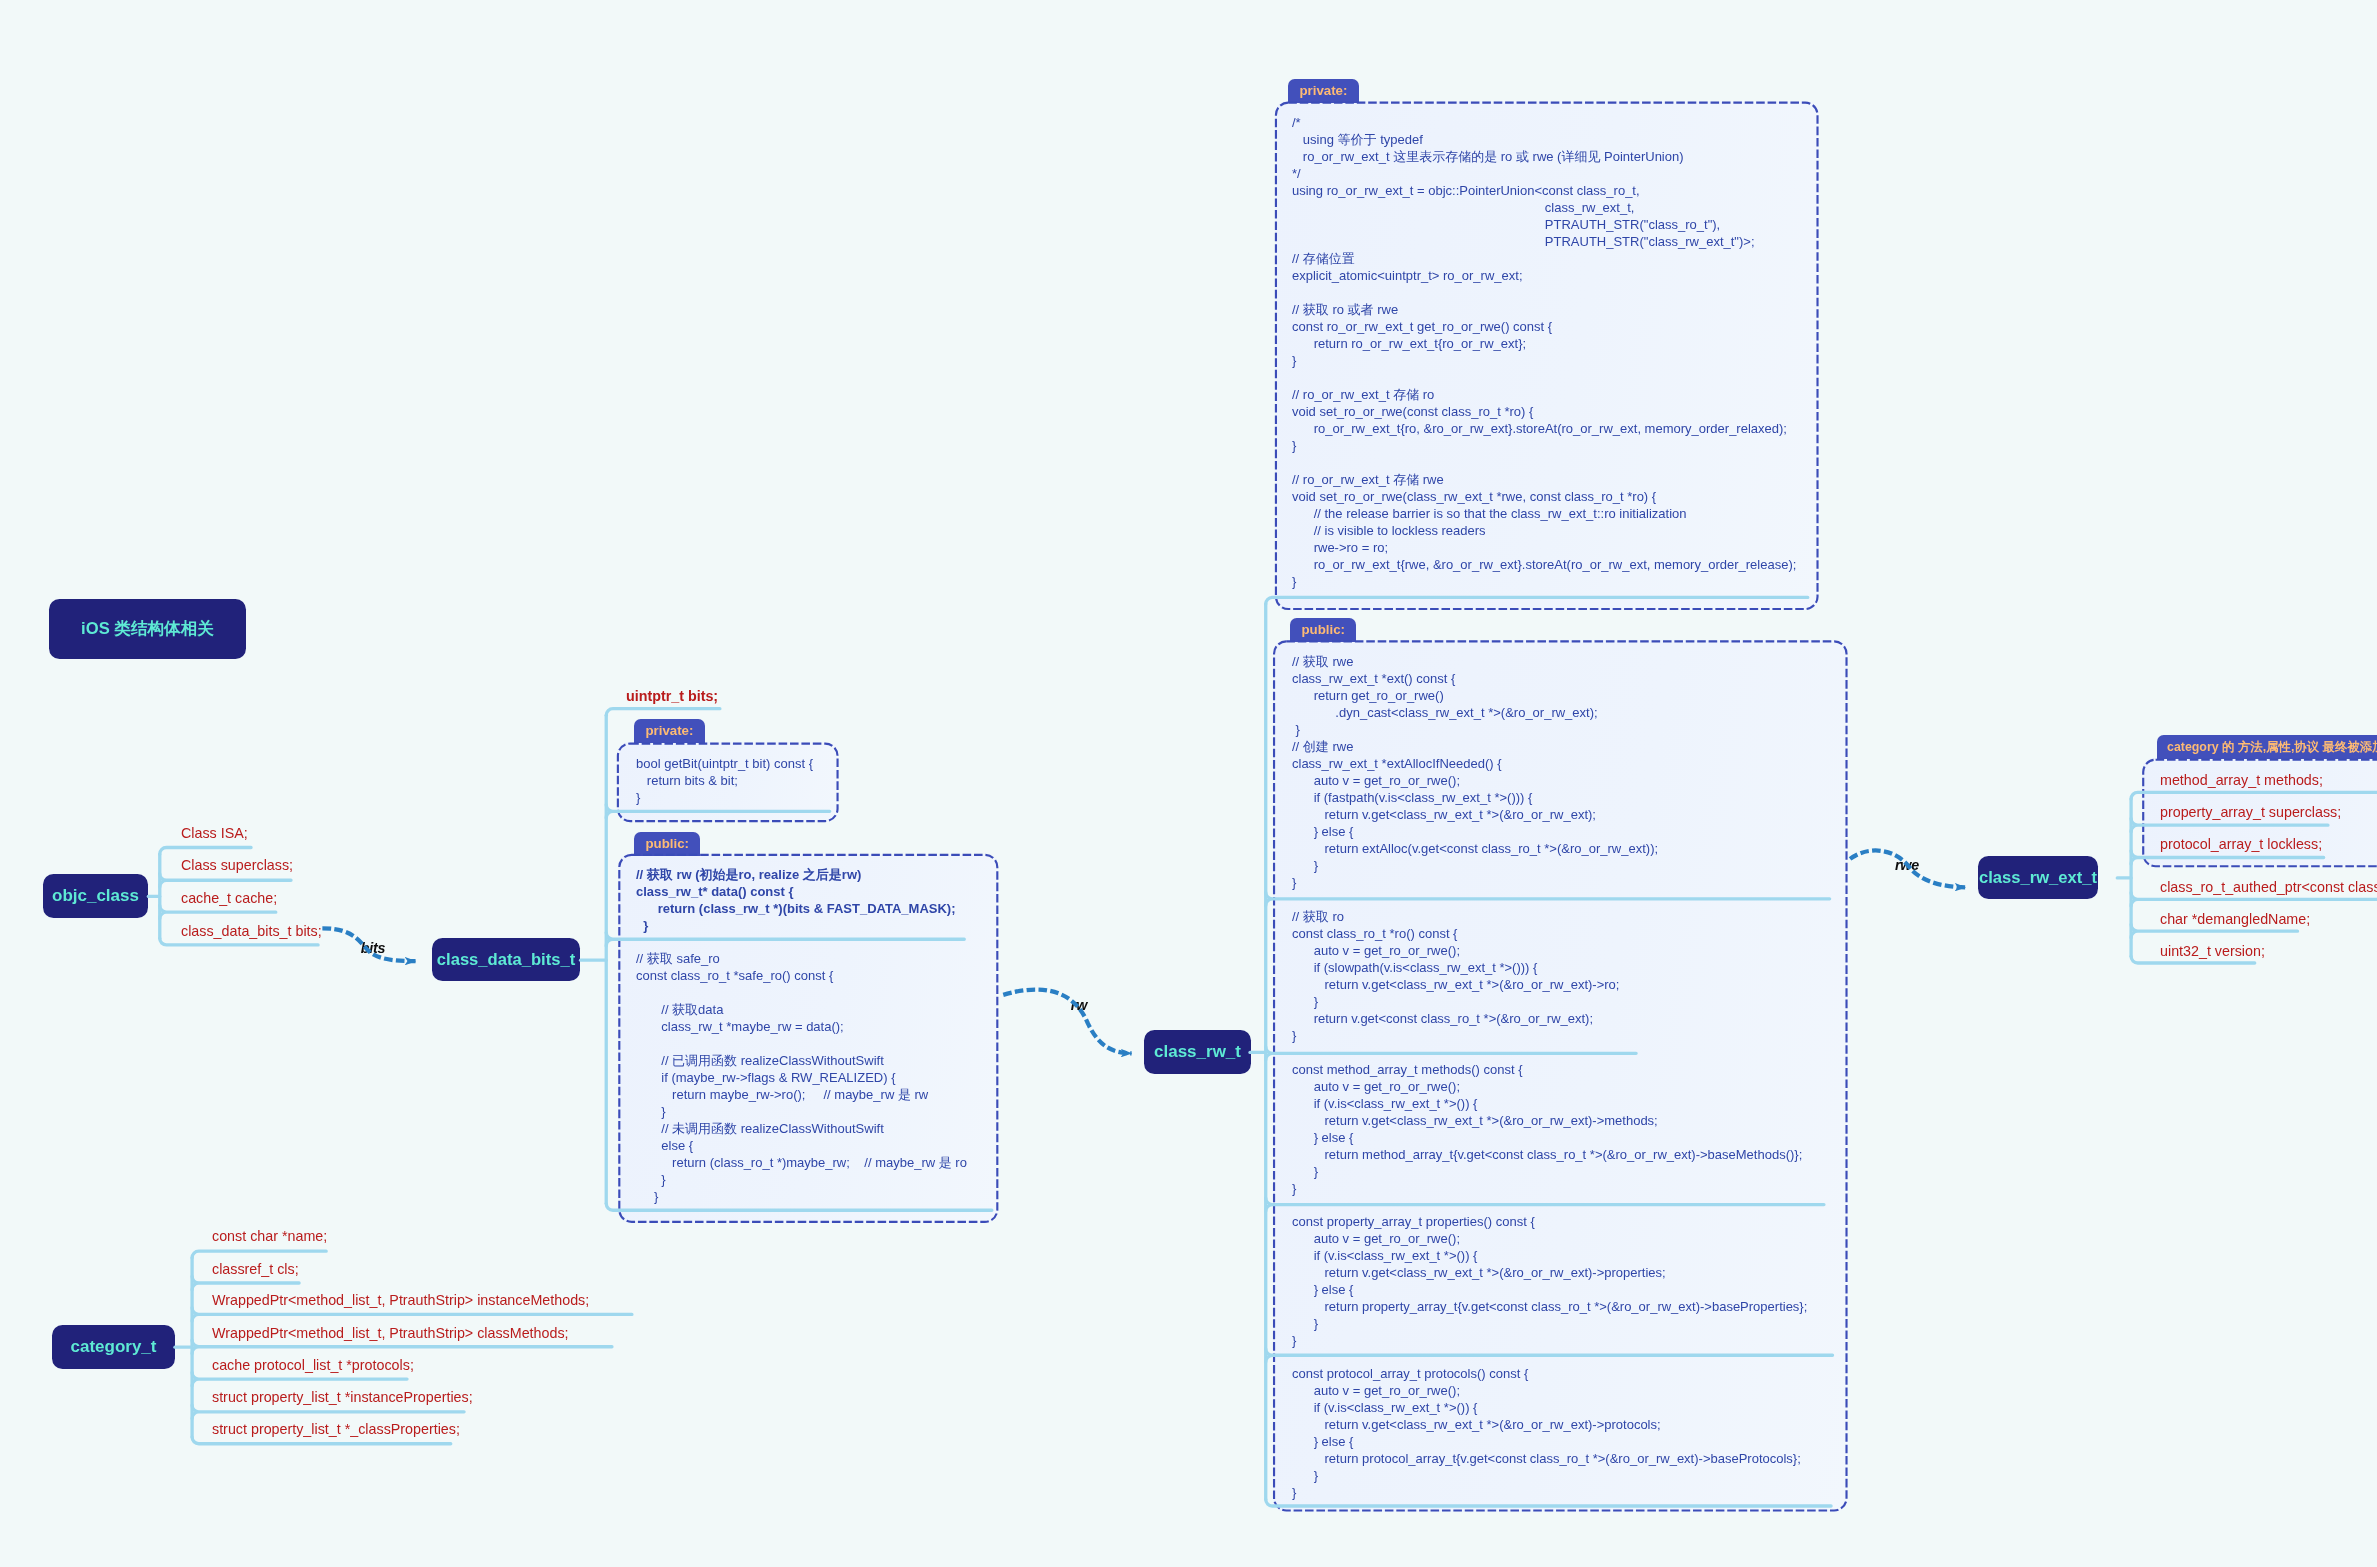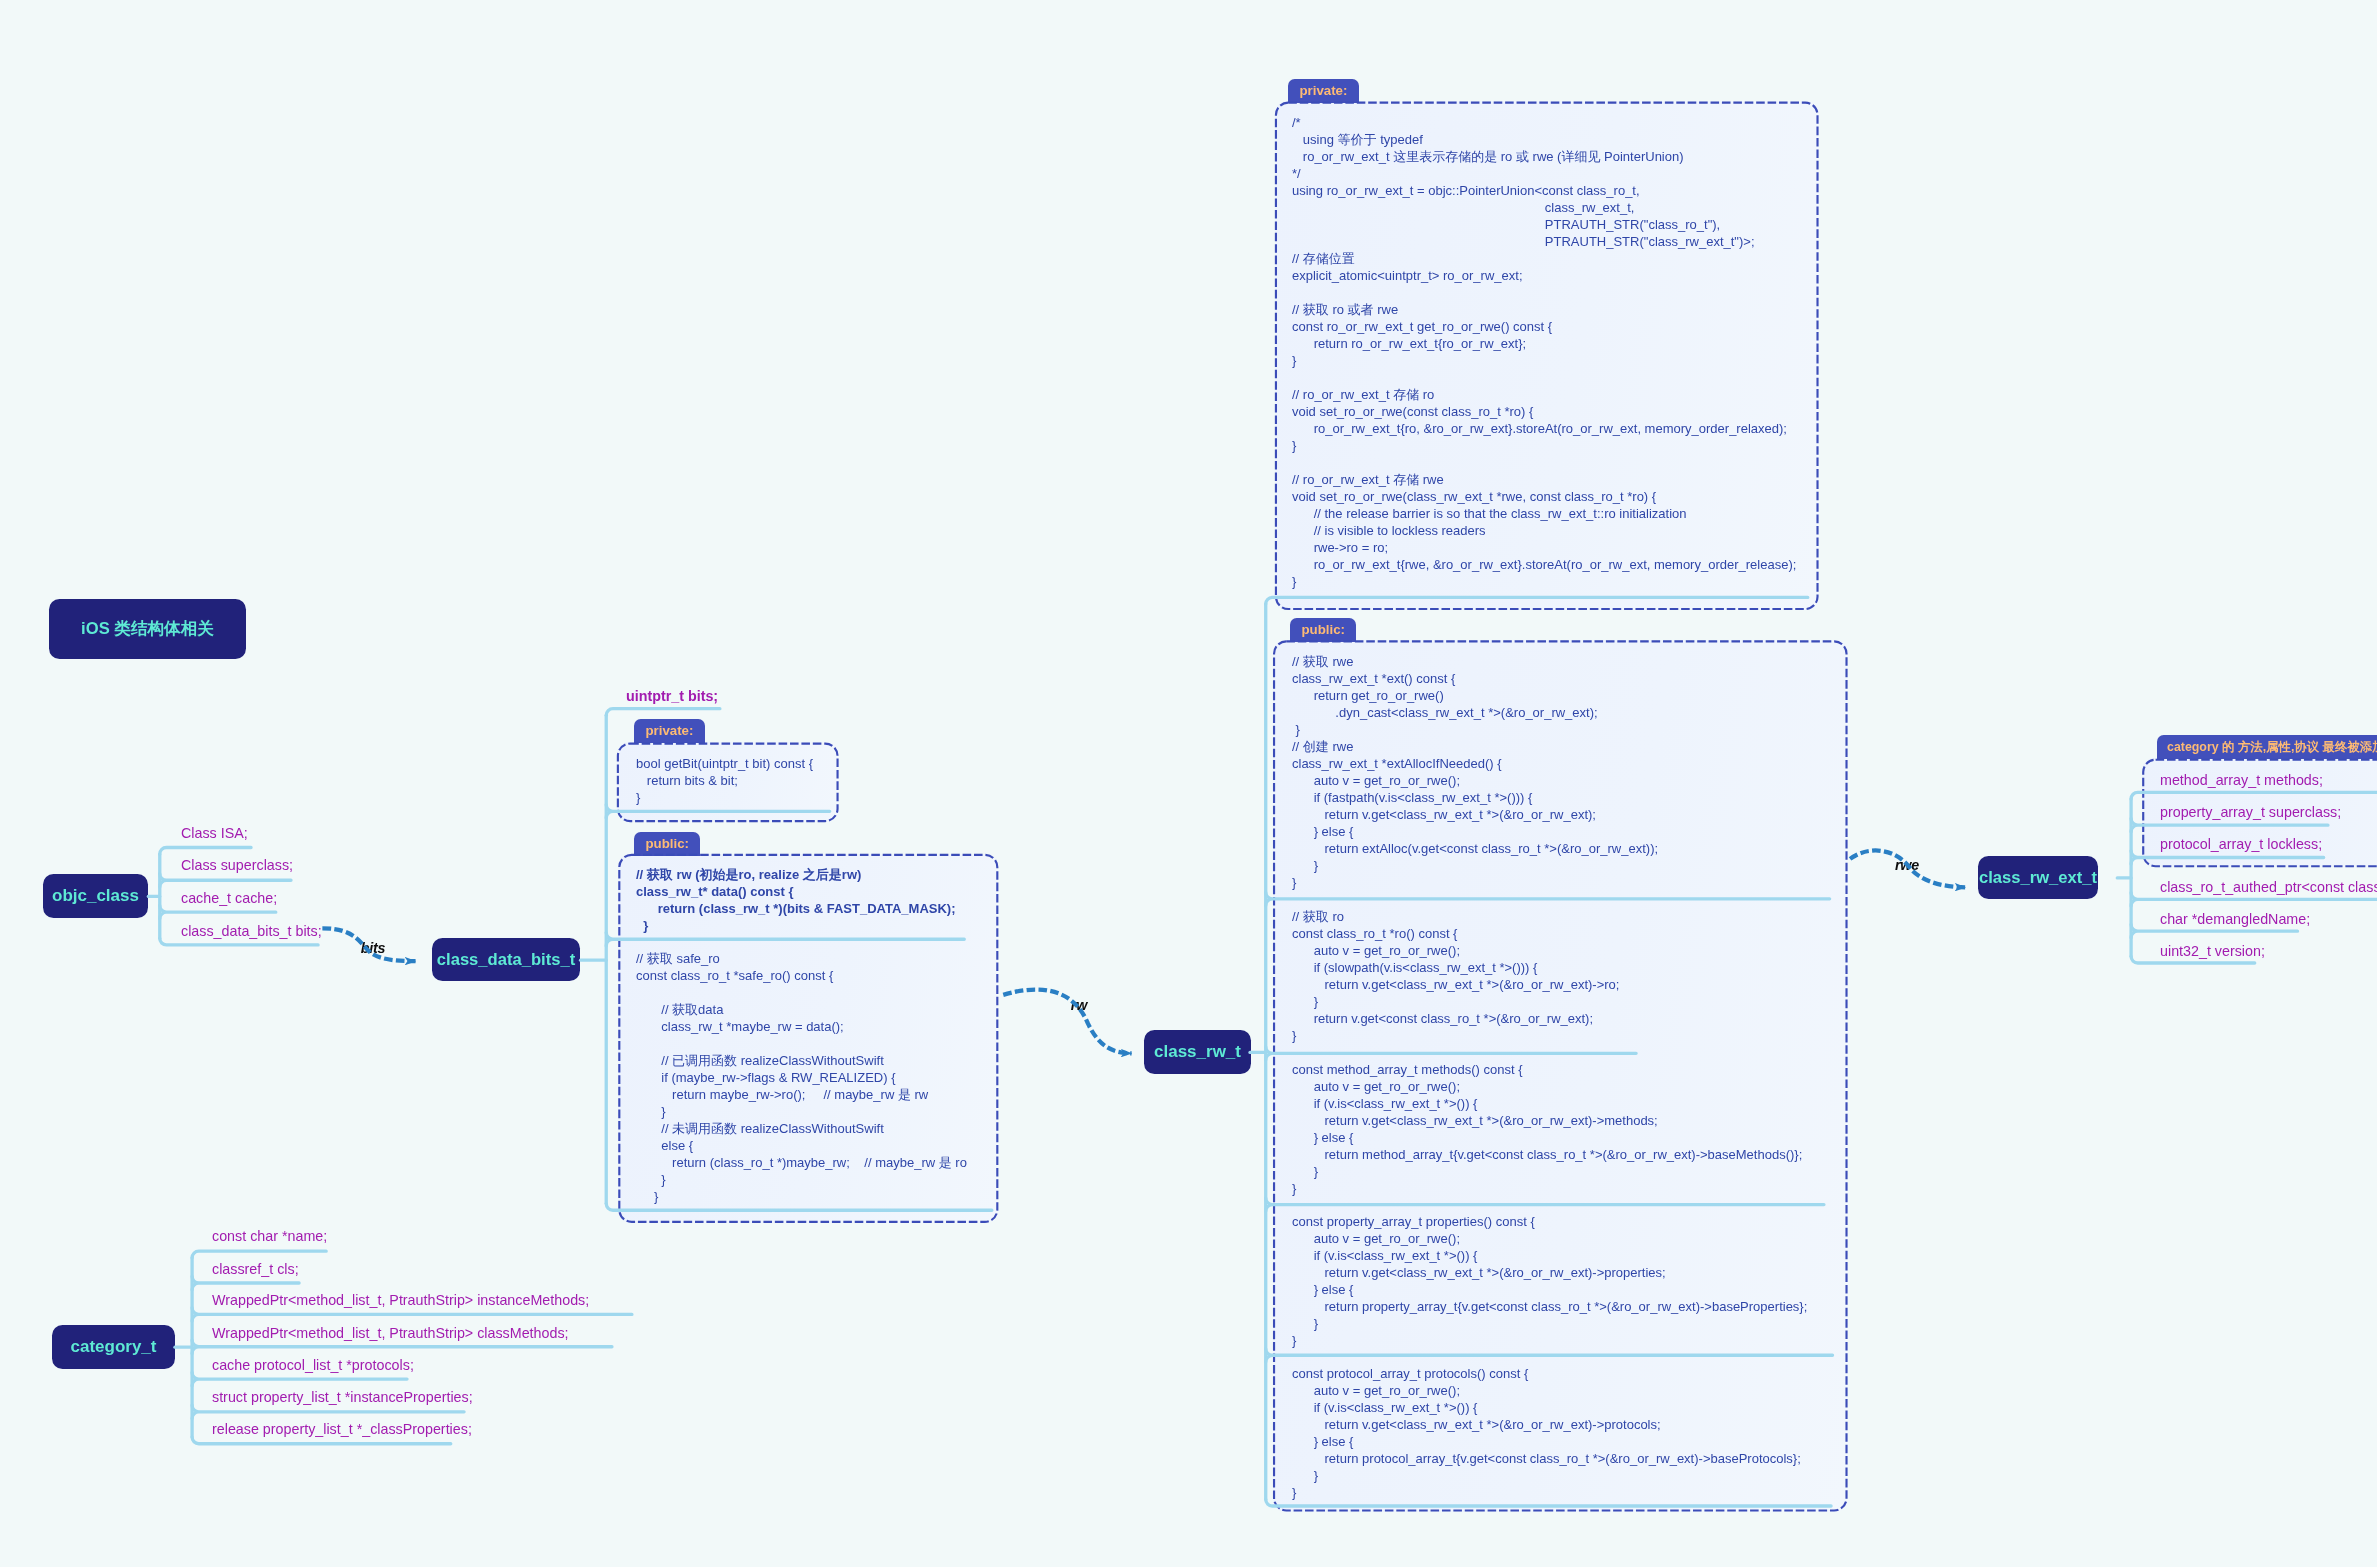--- a/index.html
+++ b/index.html
@@ -3,21 +3,21 @@
 <meta charset="utf-8">
 <title>iOS class structure mind map</title>
 <style>
   html,body{margin:0;padding:0;}
   body{width:3112px;height:1568px;background:#f2f9f9;overflow:hidden;position:relative;
        font-family:"Liberation Sans",sans-serif;}
   #canvas{position:absolute;left:0;top:0;width:3112px;height:1568px;}
   svg.lines{position:absolute;left:0;top:0;width:3112px;height:1568px;overflow:visible;pointer-events:none;}
   .topic{position:absolute;background:#21227a;color:#5eead4;display:flex;align-items:center;
          justify-content:center;font-weight:700;border-radius:10.5px;white-space:nowrap;box-sizing:border-box;}
-  .leaf{position:absolute;color:#a21caf;white-space:nowrap;font-weight:400;font-size:14.3px;
+  .leaf{position:absolute;color:#b91c1c;white-space:nowrap;font-weight:400;font-size:14.3px;
         line-height:1;transform:translateY(-50%);text-align:center;}
   .leaf.b{font-weight:700;}
   .code{position:absolute;color:#2f46a8;white-space:pre;font-weight:400;font-size:13px;line-height:17px;}
   .code.b{font-weight:700;}
   .boundary{position:absolute;border-radius:12.4px;box-sizing:border-box;
             background:linear-gradient(100deg,#ecf2fd 0%,#eef4fd 55%,#f2f7fd 100%);}
   .btab{position:absolute;background:#4250bb;color:#fdba74;font-weight:700;display:inline-flex;
         align-items:center;justify-content:center;border-radius:6.7px 6.7px 0 0;white-space:nowrap;
         box-sizing:border-box;line-height:1;}
   .rellabel{position:absolute;color:#0d0d0d;font-weight:700;font-style:italic;white-space:nowrap;
@@ -54,21 +54,21 @@
 <div class="leaf" style="left:181px;top:865px;">Class superclass;</div>
 <div class="leaf" style="left:181px;top:898px;">cache_t cache;</div>
 <div class="leaf" style="left:181px;top:931px;">class_data_bits_t bits;</div>
 
 <div class="leaf" style="left:212px;top:1236px;">const char *name;</div>
 <div class="leaf" style="left:212px;top:1269px;">classref_t cls;</div>
 <div class="leaf" style="left:212px;top:1300px;">WrappedPtr&lt;method_list_t, PtrauthStrip&gt; instanceMethods;</div>
 <div class="leaf" style="left:212px;top:1333px;">WrappedPtr&lt;method_list_t, PtrauthStrip&gt; classMethods;</div>
 <div class="leaf" style="left:212px;top:1365px;">cache protocol_list_t *protocols;</div>
 <div class="leaf" style="left:212px;top:1397px;">struct property_list_t *instanceProperties;</div>
-<div class="leaf" style="left:212px;top:1429px;">release property_list_t *_classProperties;</div>
+<div class="leaf" style="left:212px;top:1429px;">struct property_list_t *_classProperties;</div>
 
 <div class="leaf b" style="left:626px;top:696px;">uintptr_t bits;</div>
 
 <div class="boundary" style="left:617px;top:742px;width:222px;height:80px;"></div>
 <div class="btab" style="left:634px;top:719px;height:24px;padding:0 11.4px;font-size:13.3px;">private:</div>
 <div class="code" style="left:636px;top:755px;">bool getBit(uintptr_t bit) const {
    return bits &amp; bit;
 }</div>
 
 <div class="boundary" style="left:618px;top:854px;width:380px;height:369px;"></div>

